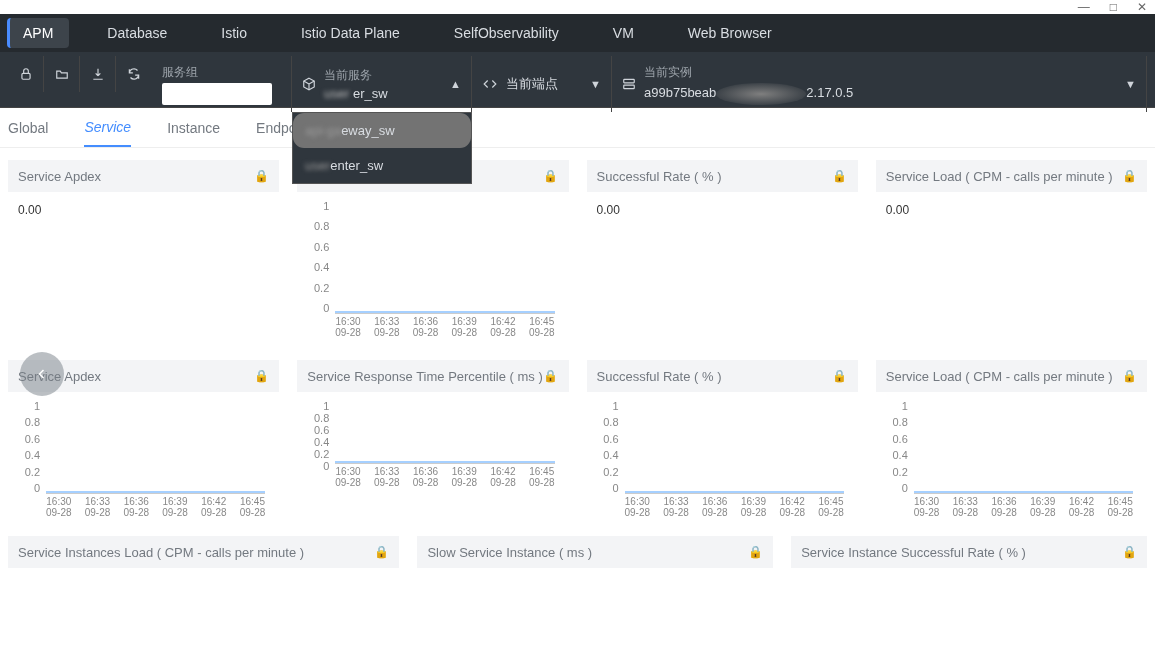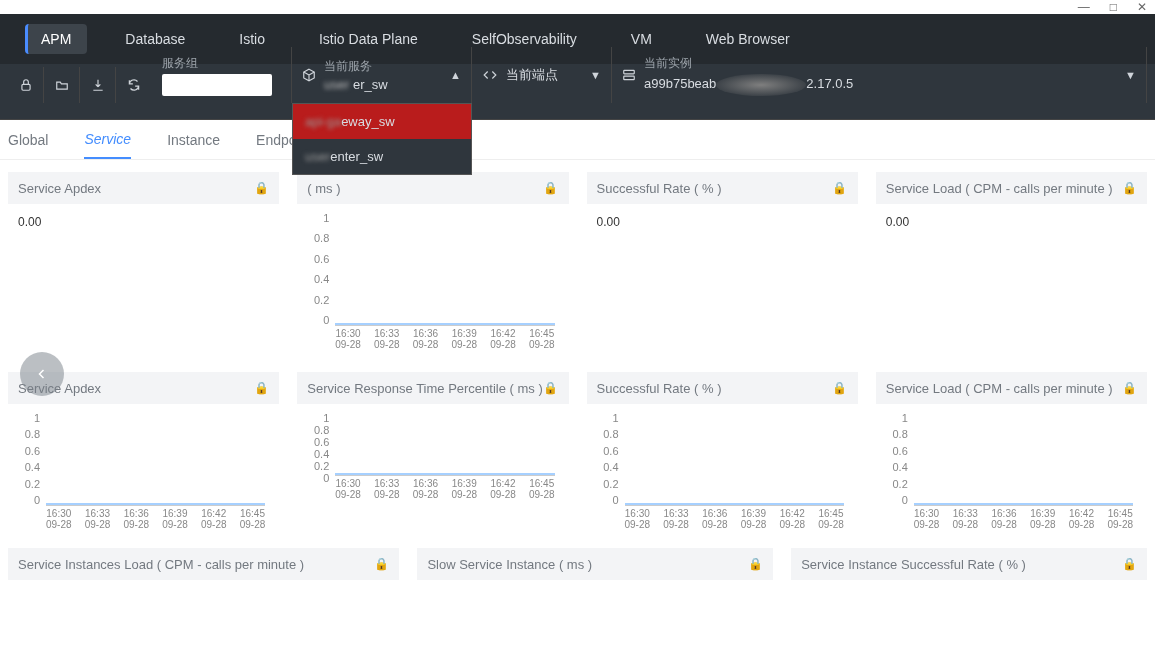--- a/index.html
+++ b/index.html
@@ -1,35 +1,35 @@
 <!DOCTYPE html>
 <html><head>
 <meta charset="utf-8">
 <style>
   * { box-sizing: border-box; margin: 0; padding: 0; font-family: Arial, sans-serif; }
   body { background: #fff; width: 1155px; height: 658px; overflow: hidden; position: relative; }
   .titlebar { height: 14px; background: #fff; display: flex; justify-content: flex-end; align-items: center; font-size: 12px; color: #666; padding-right: 8px; gap: 20px; }
   .titlebar span { cursor: default; }
-  .navbar { height: 50px; background: #252a2f; display: flex; align-items: center; padding: 0 25px; gap: 22px; }
+  .navbar { height: 38px; background: #252a2f; display: flex; align-items: center; padding: 0 7px; gap: 22px; }
   .nav-btn { background: #3d444b; color: #d9dde2; border: none; padding: 7px 16px; border-radius: 4px; font-size: 14px; cursor: pointer; }
   .nav-btn.active { border-left: 3px solid #4a8cff; padding-left: 13px; color: #fff; }
   .nav-btn.plain { background: transparent; }
-  .toolbar { height: 56px; background: #2f363d; display: flex; align-items: flex-end; padding: 16px 8px; border-bottom: 1px solid #444; }
+  .toolbar { height: 56px; background: #2f363d; display: flex; align-items: flex-start; padding: 4px 8px; border-bottom: 1px solid #444; }
   .tool-icon { width: 36px; height: 36px; display:flex; align-items:center; justify-content:center; color:#cfd4da; border-right:1px solid #444; cursor:pointer;}
   .tool-icon.noborder { border-right:none; }
   .filter-group { display: flex; align-items: center; height: 56px; border-right: 1px solid #444; padding: 0 10px; position: relative; }
   .filter-icon { color:#cfd4da; margin-right:8px; }
   .filter-label-col { display:flex; flex-direction:column; color:#cfd4da; font-size:12px; gap:2px; }
   .filter-label { font-size:12px; color:#9ea5ac; }
   .filter-value { font-size:13px; color:#d9dde2; }
   .filter-input { width:110px; height:22px; background:#fff; border:none; border-radius:2px; font-size:12px; padding:0 4px;}
   .chev { margin-left:auto; color:#cfd4da; font-size:11px; padding-left:12px; }
   .dropdown { position:absolute; top:56px; left:0; width:180px; background:#2f363d; border:1px solid #555; z-index:50; }
   .dropdown-item { padding:10px 12px; color:#d9dde2; font-size:13px; cursor:pointer; }
-  .dropdown-item.highlight { background:#b91c1c; }
+  .dropdown-item.highlight { background:#737373;border-radius:11px; }
   .subtabs { height: 40px; display: flex; align-items: center; padding: 0 8px; gap: 36px; font-size: 14px; color:#737980; border-bottom:1px solid #eee;}
   .subtab { cursor:pointer; padding: 10px 0; }
   .subtab.active { color:#448dfe; border-bottom:2px solid #448dfe;font-style:italic; }
   .subtab-icons { margin-left: 12px; display:flex; gap:10px; color:#737980; }
   .content { padding: 0 0 0 0; overflow:hidden; height: calc(658px - 14px - 50px - 56px - 40px); background:#fff; }
   .row { display:flex; gap:18px; padding: 0 8px; margin-top:12px; }
   .card-sm { flex:1; }
   .card-head { background:#f3f4f6; height:32px; display:flex; align-items:center; justify-content:space-between; padding:0 10px; color:#737980; font-size:13px; }
   .lock { font-size:12px; color:#b6bbc0; }
   .card-body { padding: 8px 10px; }

